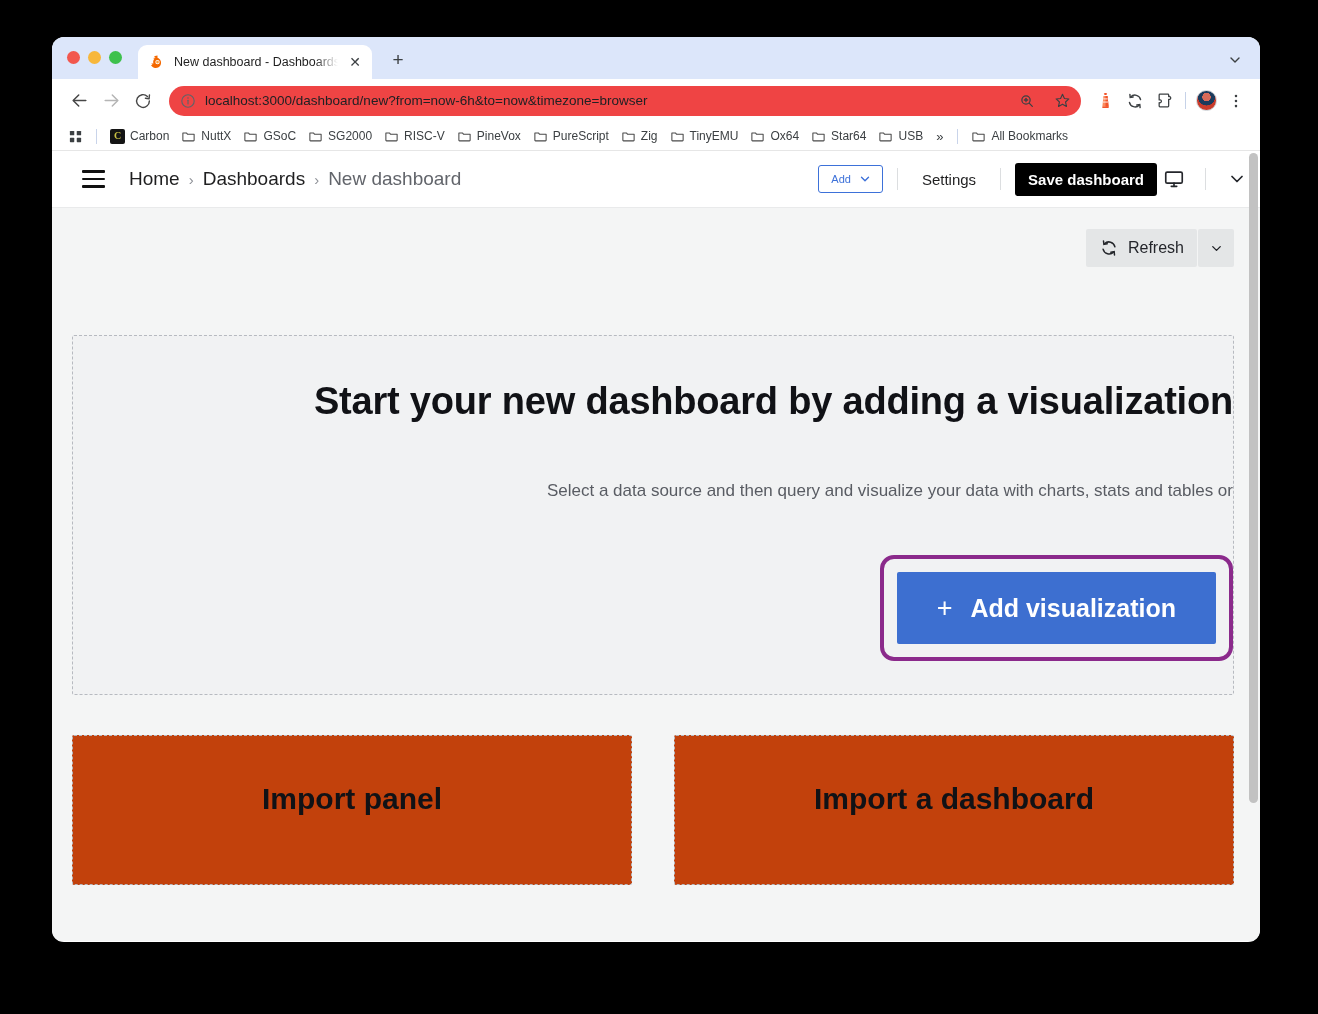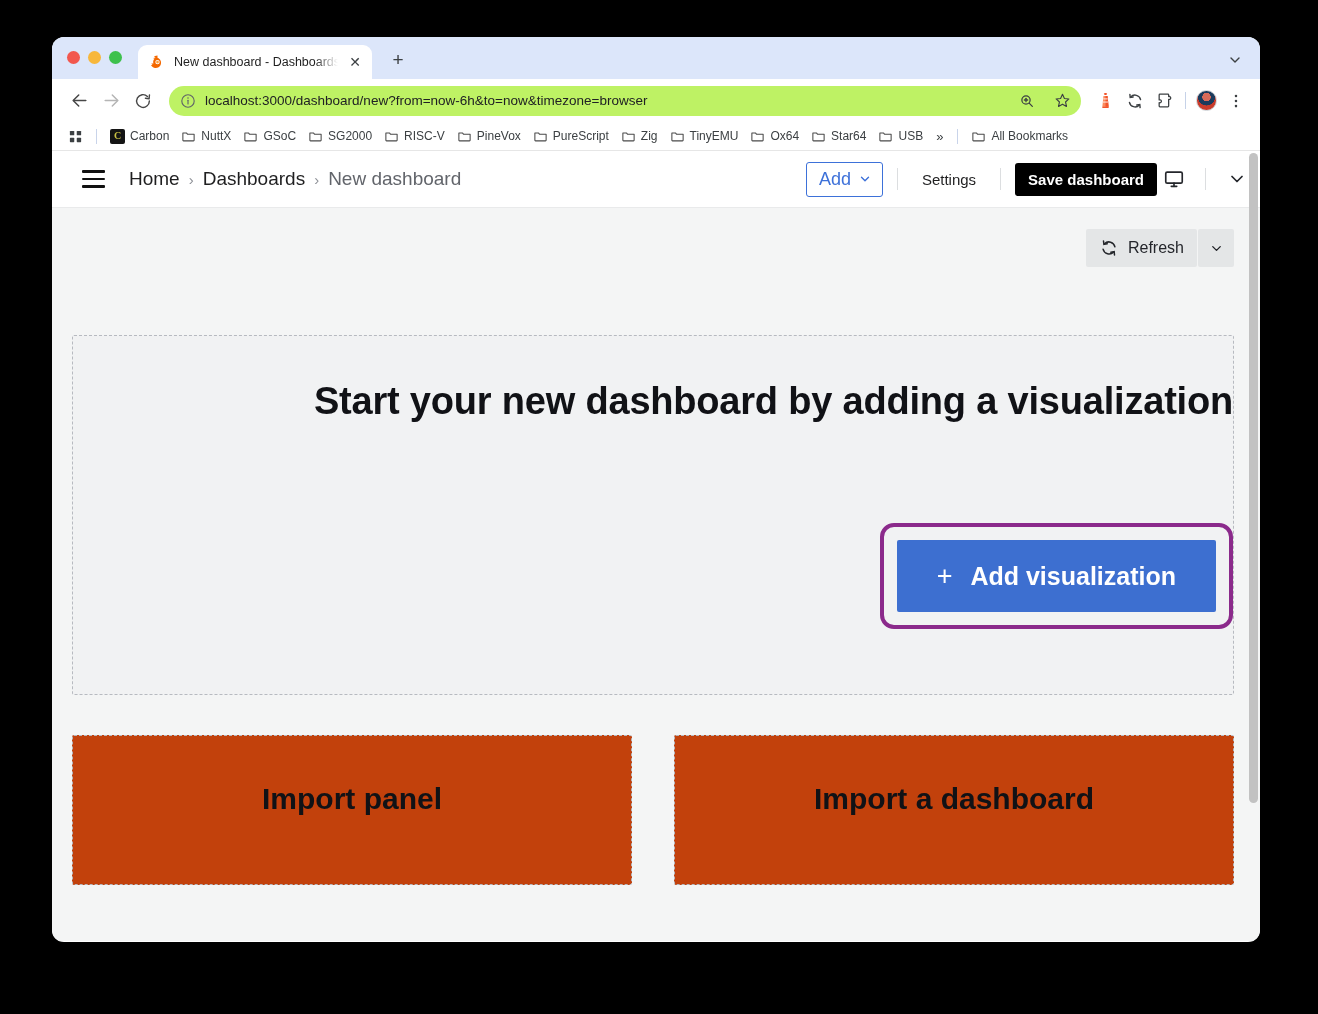--- a/index.html
+++ b/index.html
@@ -96,21 +96,21 @@
     width: 30px; height: 30px; flex: 0 0 30px;
     display: flex; align-items: center; justify-content: center;
     border-radius: 50%;
     color: #474747;
   }
   .nav-btn.disabled { color: #b5b5b5; }
   #omnibox {
     flex: 1 1 auto;
     height: 30px;
     margin: 0 8px 0 9px;
-    background: #bef264;
+    background: #ef4444;
     border-radius: 15px;
     display: flex; align-items: center;
     padding: 0 6px 0 11px;
     gap: 9px;
     min-width: 0;
   }
   .site-info-icon { width: 16px; height: 16px; flex: 0 0 16px; color: #5f6368; }
   .omnibox-url {
     flex: 1 1 auto;
     font-size: 13.5px;
@@ -183,21 +183,21 @@
   .crumb.current { color: #62656b; }
   .crumb-sep { font-size: 15px; color: #8e9197; }
   .nav-actions { display: flex; align-items: center; gap: 0; flex: 0 0 auto; }
   .btn-add {
     display: flex; align-items: center; gap: 7px;
     border: 1px solid #3d71d9;
     color: #3d71d9;
     background: #fff;
     border-radius: 3px;
     padding: 6px 10px 6px 12px;
-    font-size: 18px; font-weight: 500;
+    font-size: 11px; font-weight: 500;
   }
   .nav-divider { width: 1px; height: 22px; background: #dcdee0; margin: 0 14px; }
   .btn-settings {
     font-size: 15px; color: #1f1f20; padding: 6px 10px; background: transparent; font-weight: 500;
   }
   .btn-save {
     background: #000000; color: #fff;
     border-radius: 3px;
     padding: 8px 13px;
     font-size: 15px; font-weight: 600;
@@ -600,20 +600,21 @@
                   <polyline points="6 9 12 15 18 9"></polyline>
                 </svg>
             </span>
           </div>
         </div>
       </div>
 
       <div id="empty-state">
         <div id="empty-title">Start your new dashboard by adding a visualization</div>
         <div id="empty-desc">
+          <div>Select a data source and then query and visualize your data with charts, stats and tables or</div>
         </div>
         <div id="add-viz-wrapper">
           <div id="btn-add-viz">
             <span class="plus">+</span>
             <span>Add visualization</span>
           </div>
         </div>
       </div>
 
       <div id="import-row">

